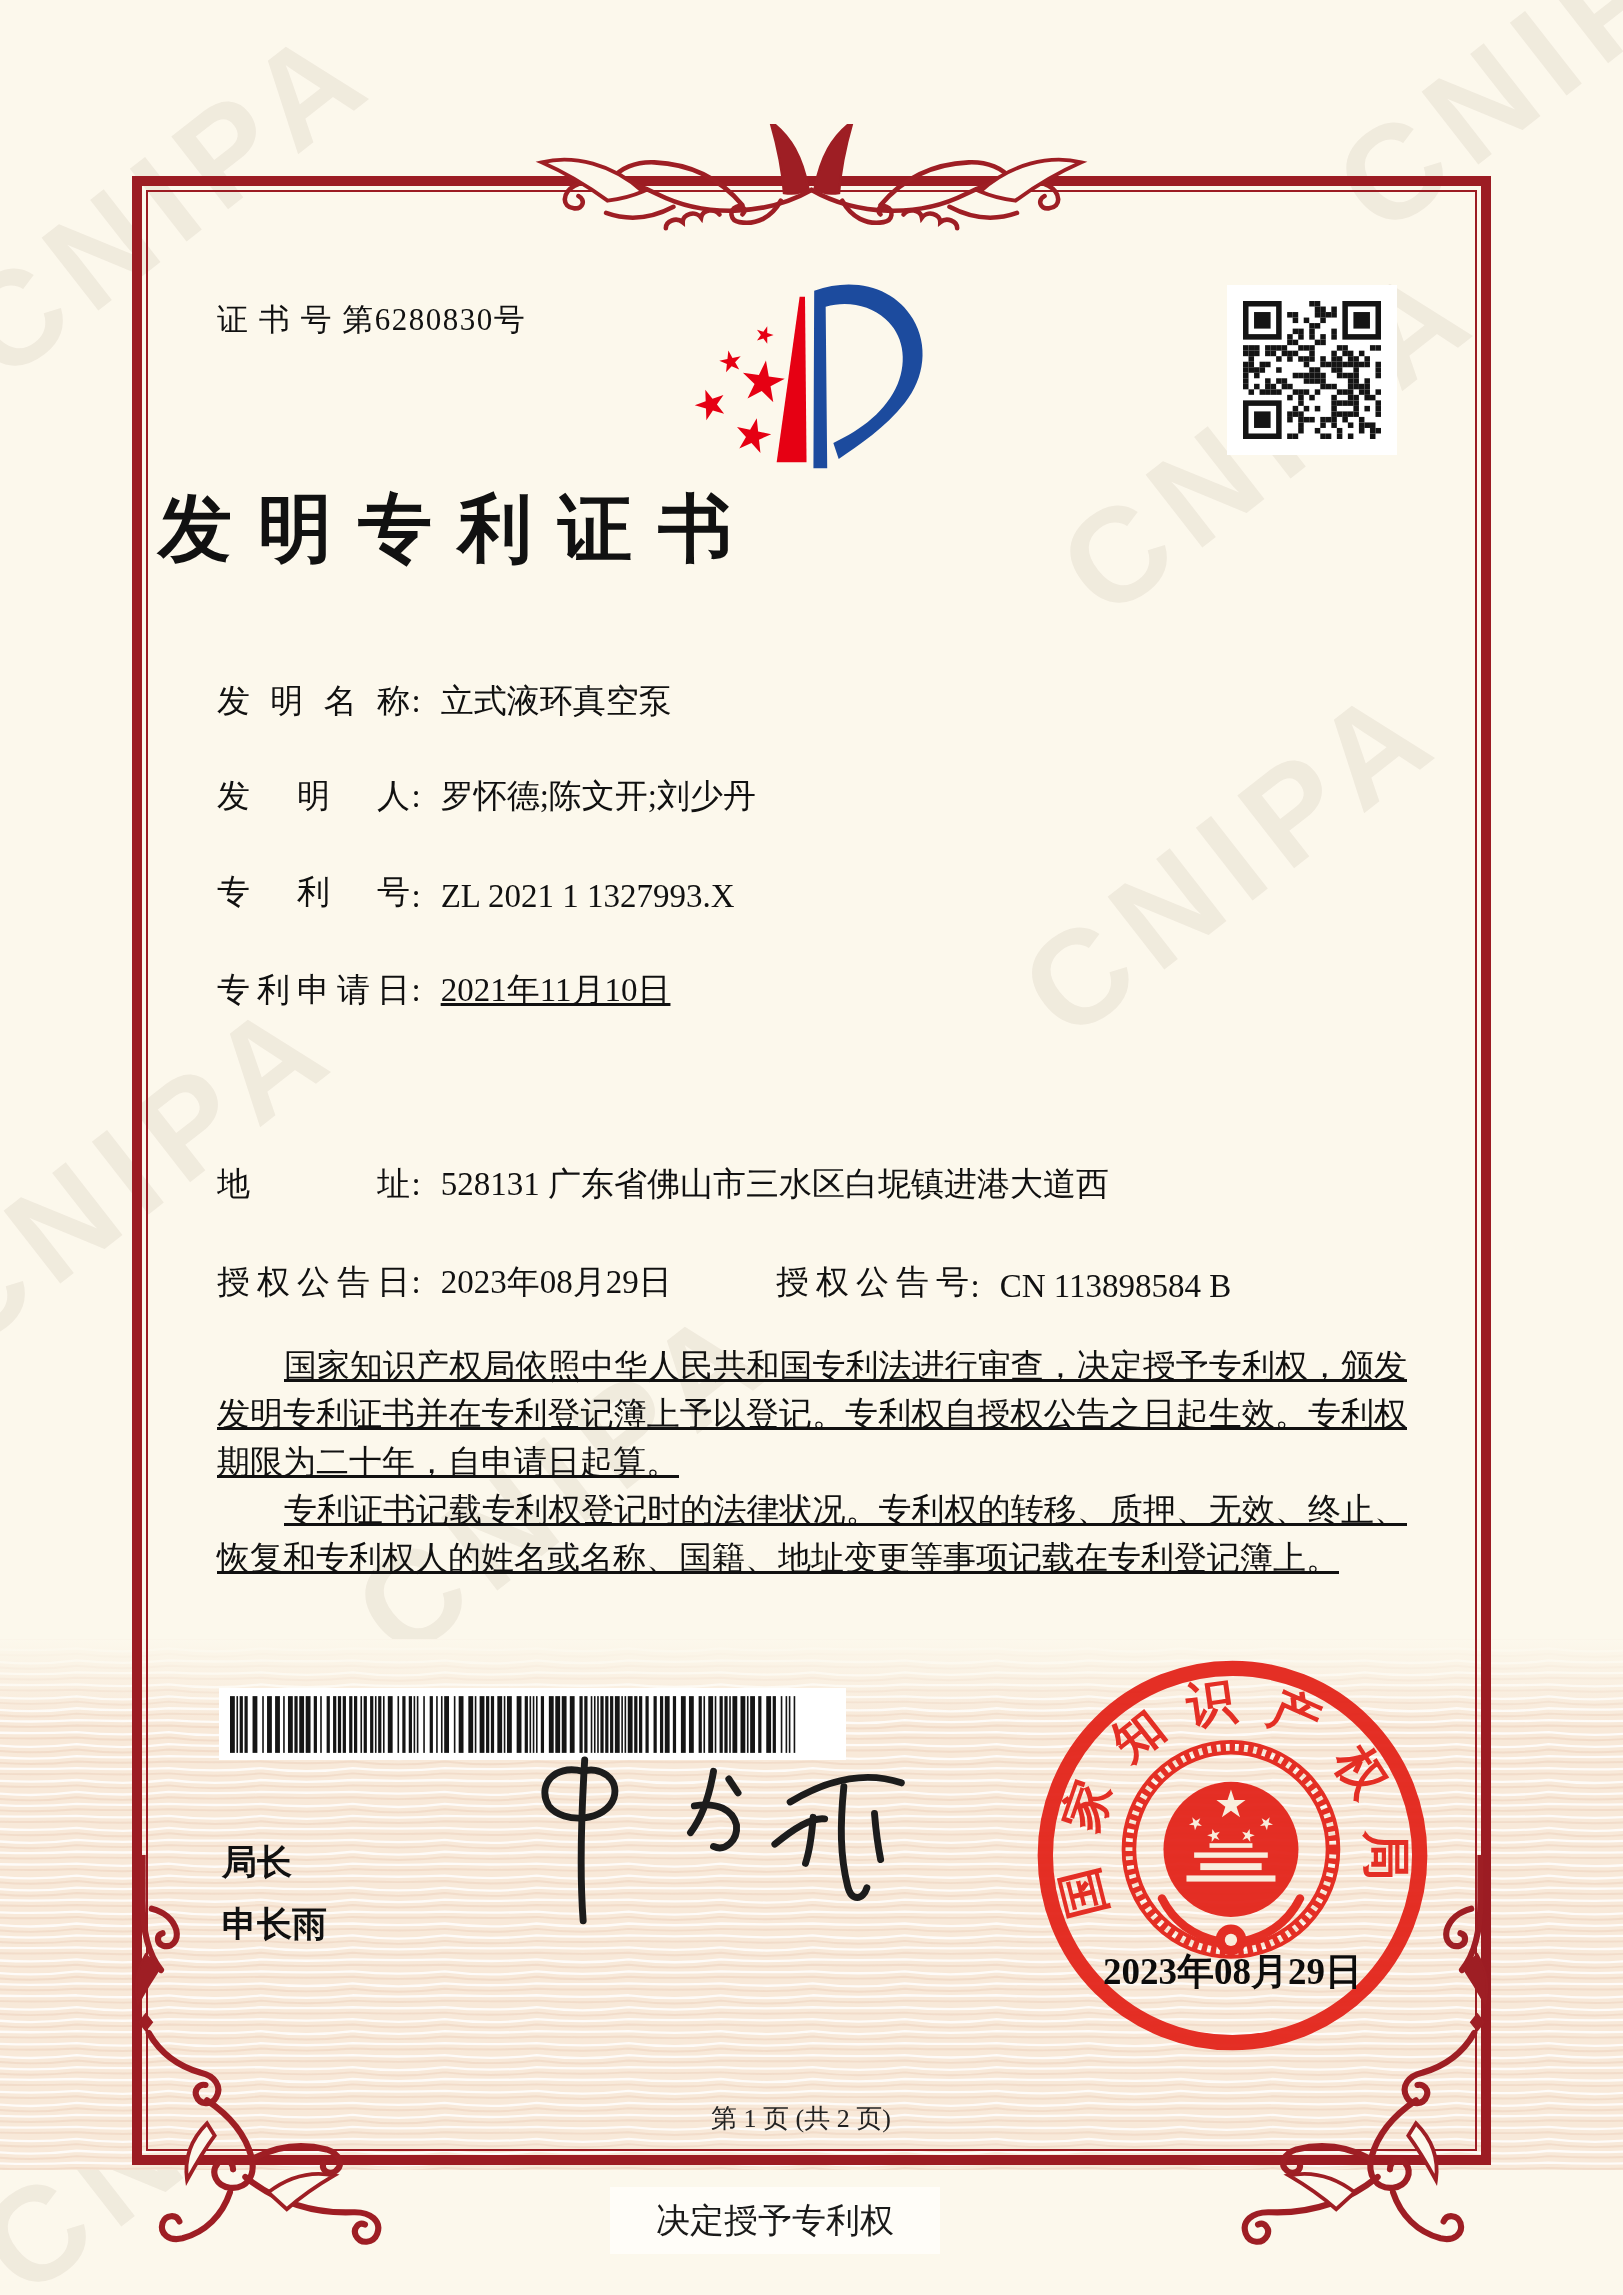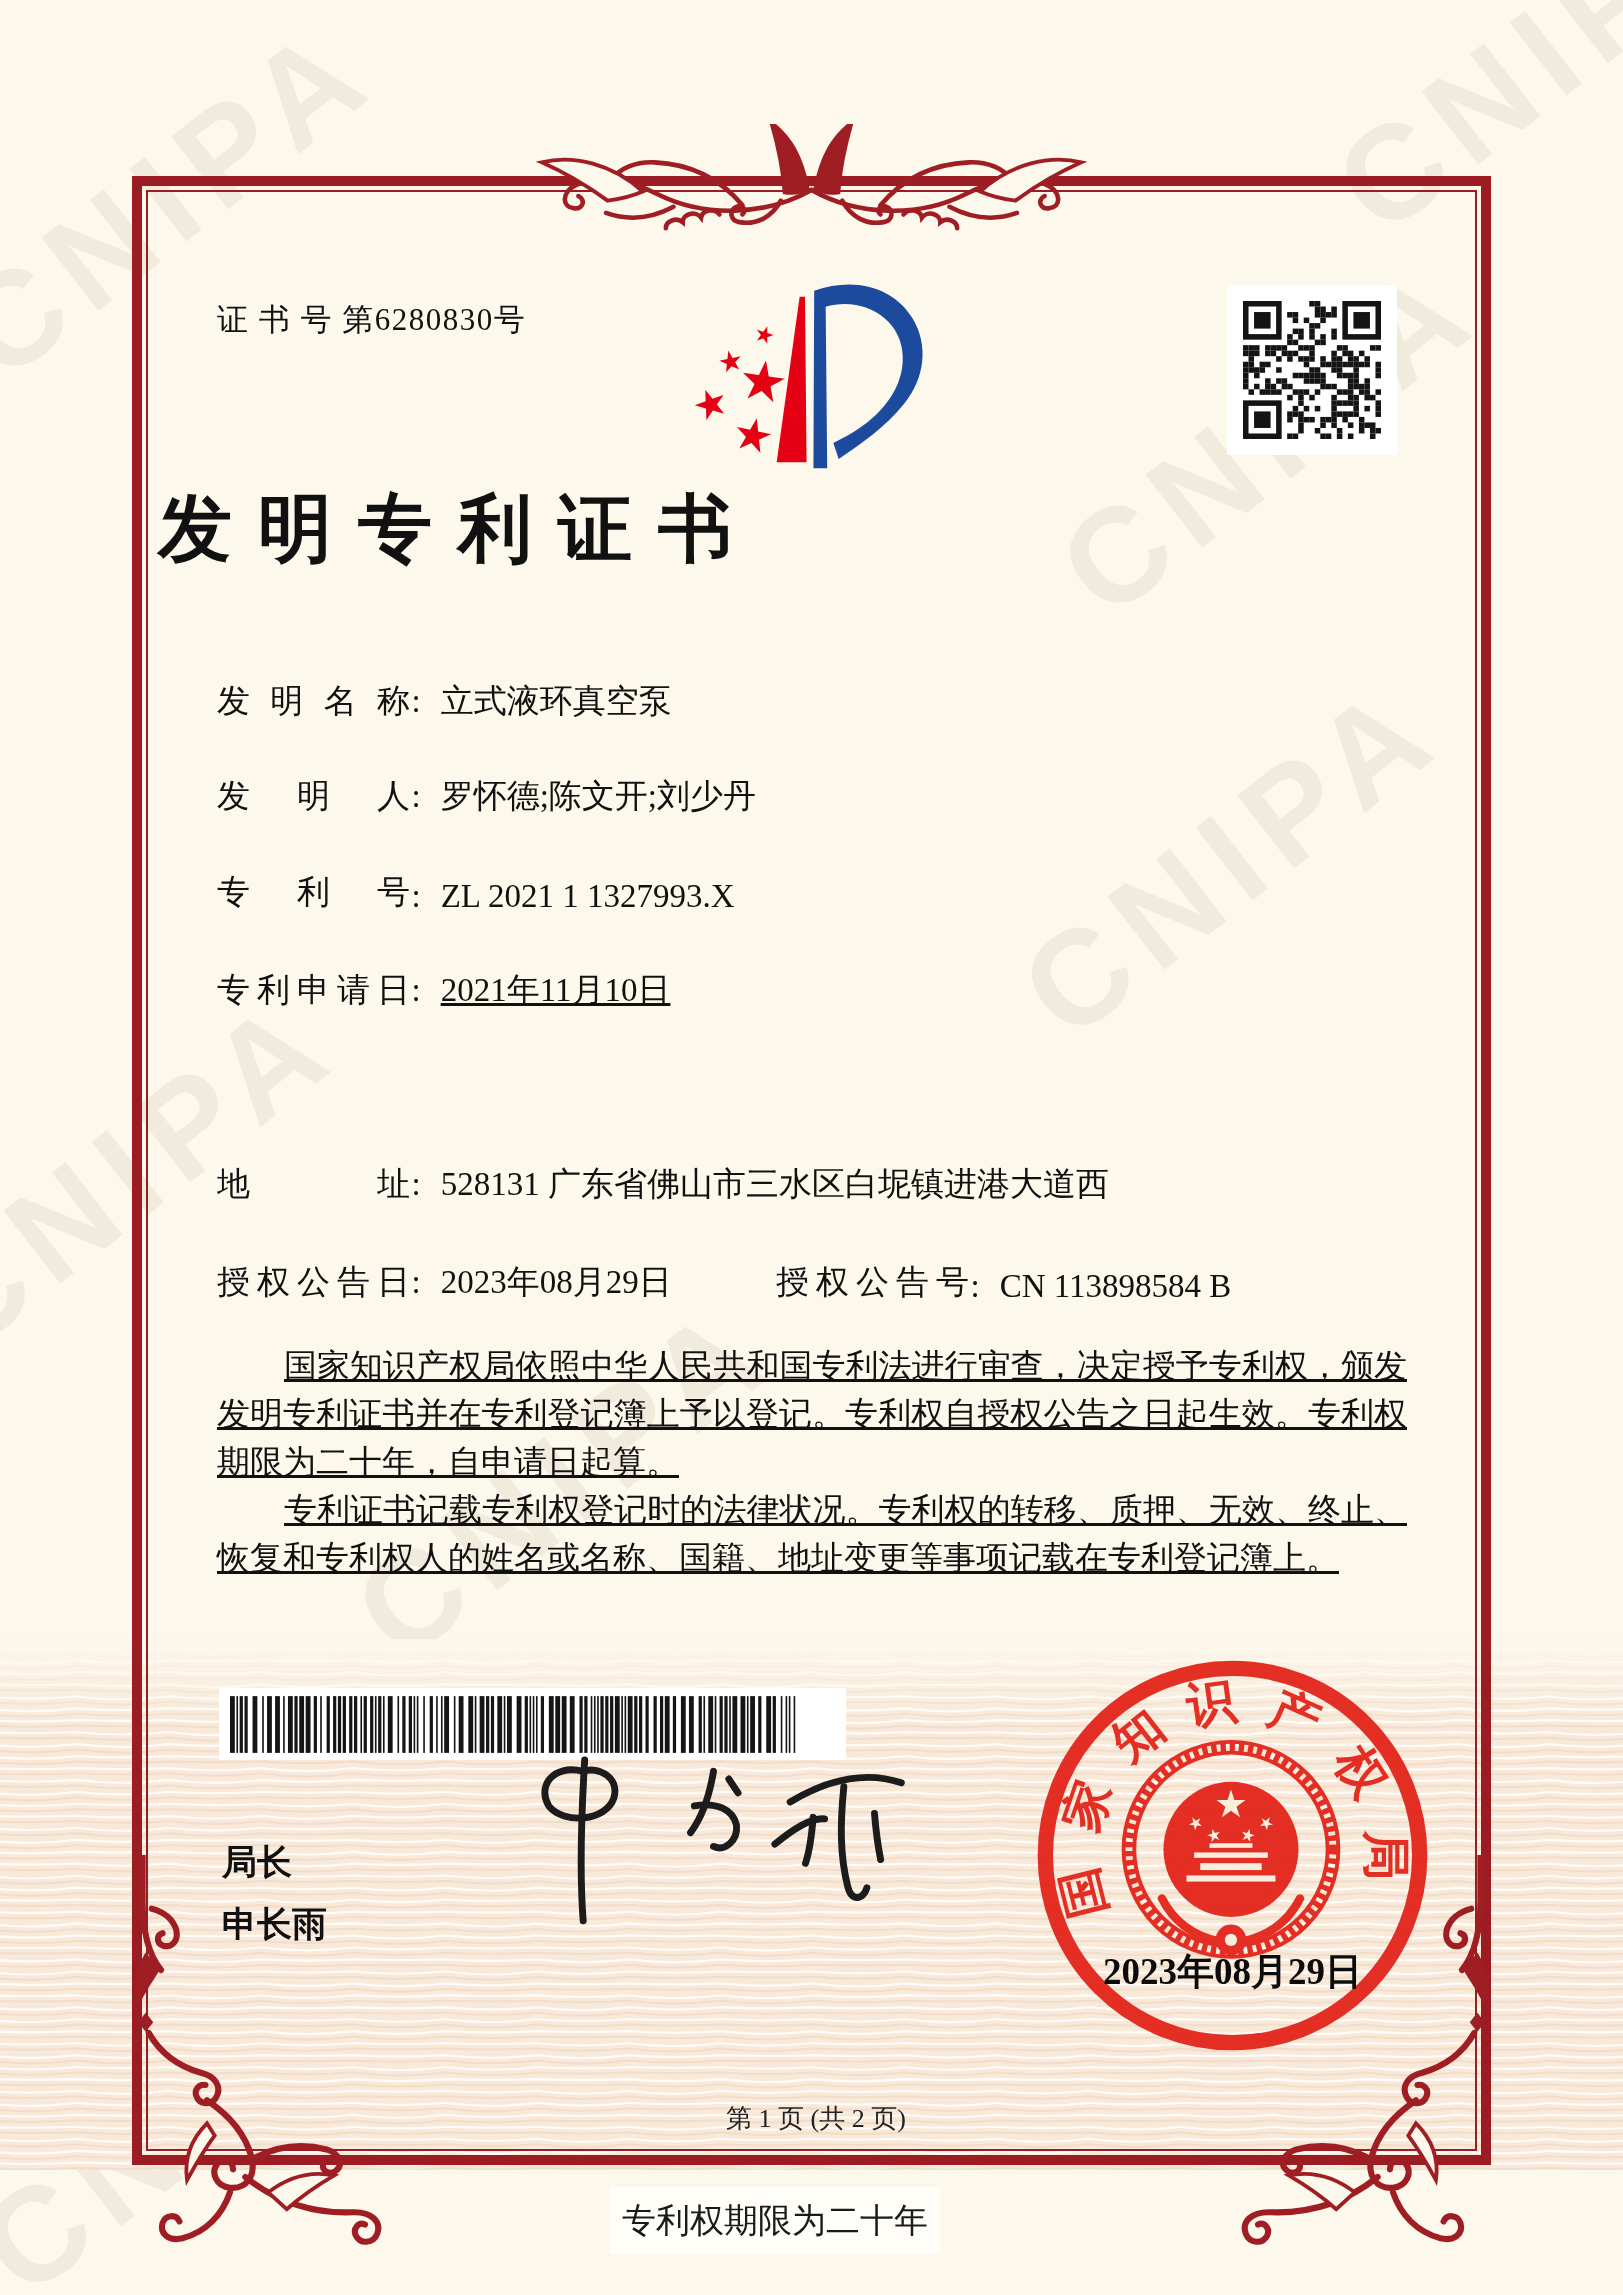--- a/index.html
+++ b/index.html
@@ -32,21 +32,21 @@
   #body-text{left:217px;top:1342px;width:1190px;font-size:33px;line-height:48px;text-align:justify;z-index:5;text-decoration:underline;}
   #body-text p{margin:0;text-indent:67px;}
   #barcode-box{left:219px;top:1688px;width:627px;height:72px;background:#fff;z-index:5;}
   #barcode-svg{position:absolute;left:10.7px;top:7.7px;}
   .signer{position:absolute;left:222px;font-size:35px;font-weight:bold;
           font-family:"Liberation Sans","DejaVu Sans",sans-serif;z-index:5;}
   #signature{left:491px;top:1733px;z-index:5;}
   #seal{left:987px;top:1610px;z-index:6;opacity:0.95;}
   .seal-char{font-family:"Liberation Serif","DejaVu Serif",serif;font-weight:bold;font-size:64px;fill:#e3251b;}
   #seal-date{left:1079px;top:1947px;width:307px;text-align:center;font-size:37px;font-weight:600;z-index:7;color:#0c0c0c;}
-  #page-info{left:268px;top:2101px;width:1096px;text-align:center;font-size:26px;z-index:5;color:#222;}
+  #page-info{left:253px;top:2101px;width:1096px;text-align:center;font-size:26px;z-index:5;color:#222;}
   #footer-note{left:610px;top:2187px;width:330px;height:67px;background:#fffdf8;text-align:center;
                font-size:34px;line-height:67px;z-index:7;color:#1a1a1a;}
   svg{display:block;}
 </style>
 </head>
 <body>
 
 <div class="page">
 
   <span class="wm" style="left:-77px;top:123px;">CNIPA</span>
@@ -610,16 +610,16 @@
         <text transform="translate(196.9,162.4) rotate(-38)" text-anchor="middle" dominant-baseline="central" class="seal-char">知</text>
         <text transform="translate(292.2,121.9) rotate(-8)" text-anchor="middle" dominant-baseline="central" class="seal-char">识</text>
         <text transform="translate(401.3,137.3) rotate(24)" text-anchor="middle" dominant-baseline="central" class="seal-char">产</text>
         <text transform="translate(487.7,211.1) rotate(57)" text-anchor="middle" dominant-baseline="central" class="seal-char">权</text>
         <text transform="translate(520.0,320.0) rotate(90)" text-anchor="middle" dominant-baseline="central" class="seal-char">局</text>
       </g>
   </svg>
   <div id="seal-date" class="abs">2023年08月29日</div>
 
   <div id="page-info" class="abs">第 1 页 (共 2 页)</div>
-  <div id="footer-note" class="abs">专利权期限为二十年</div>
+  <div id="footer-note" class="abs">决定授予专利权</div>
 
 </div>
 
 
 </body></html>

